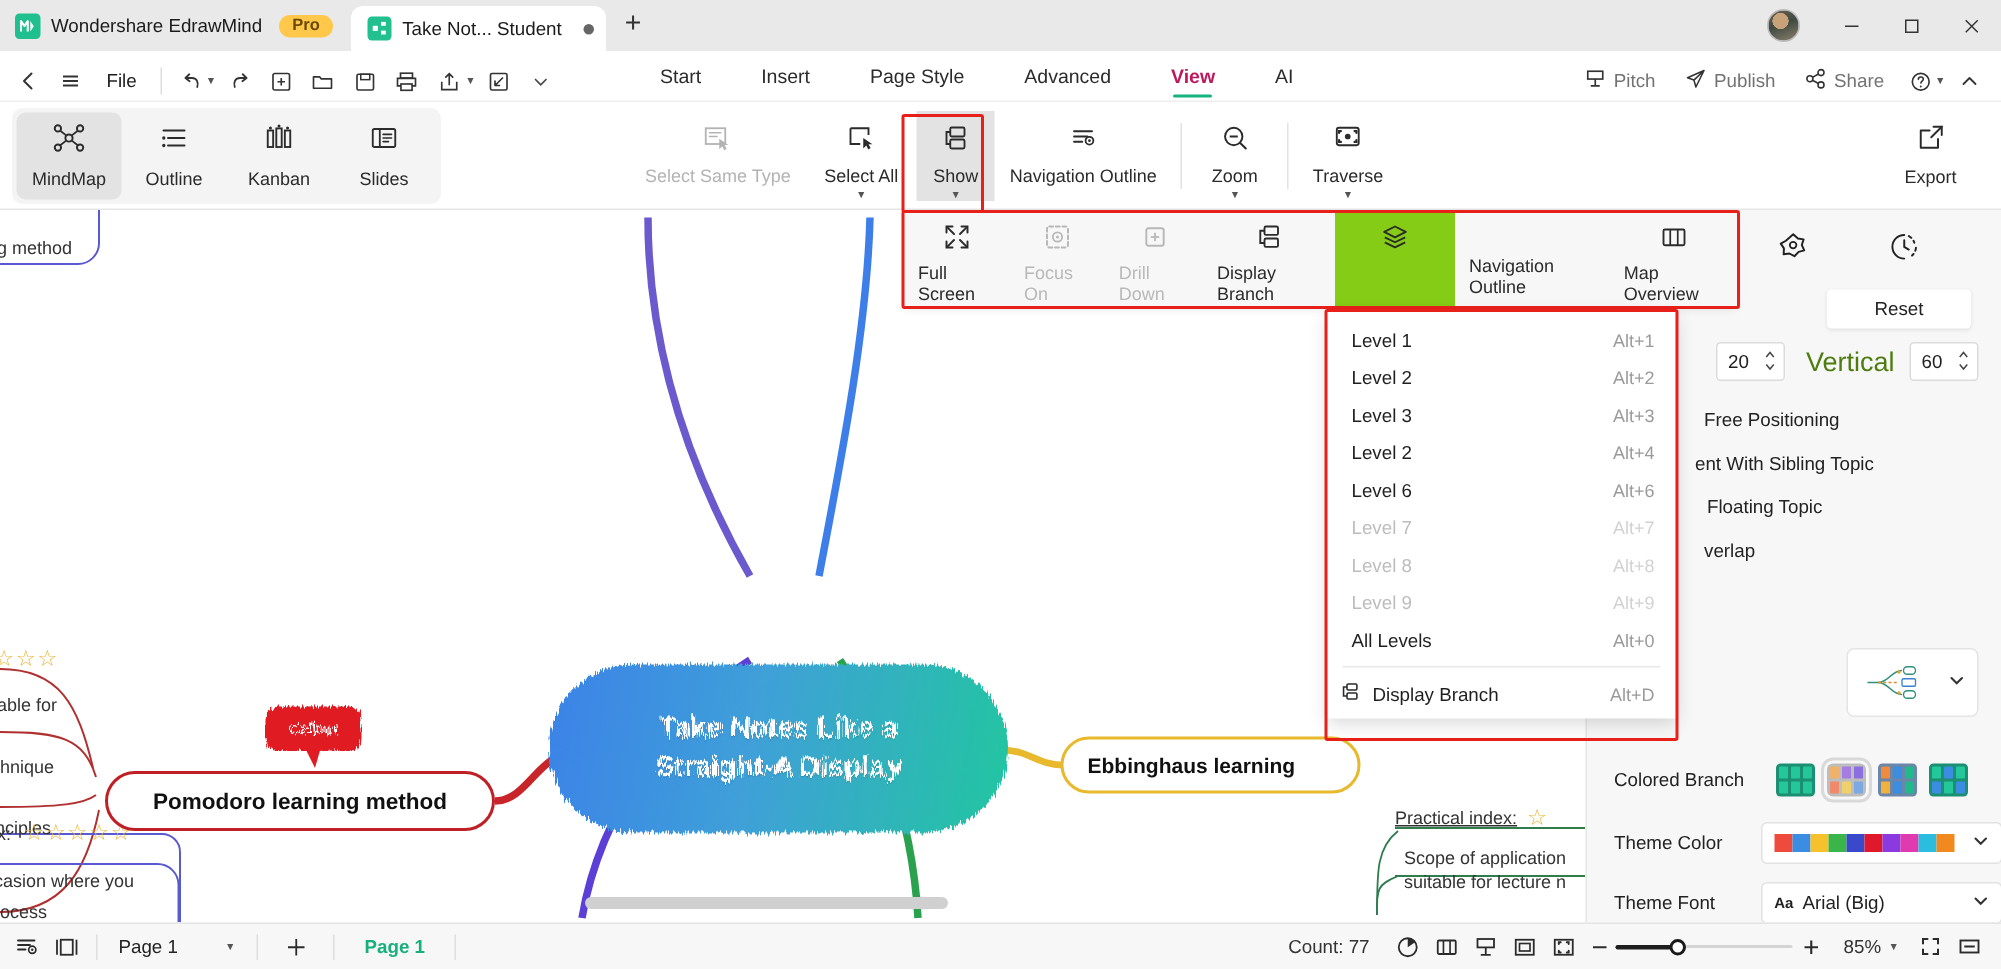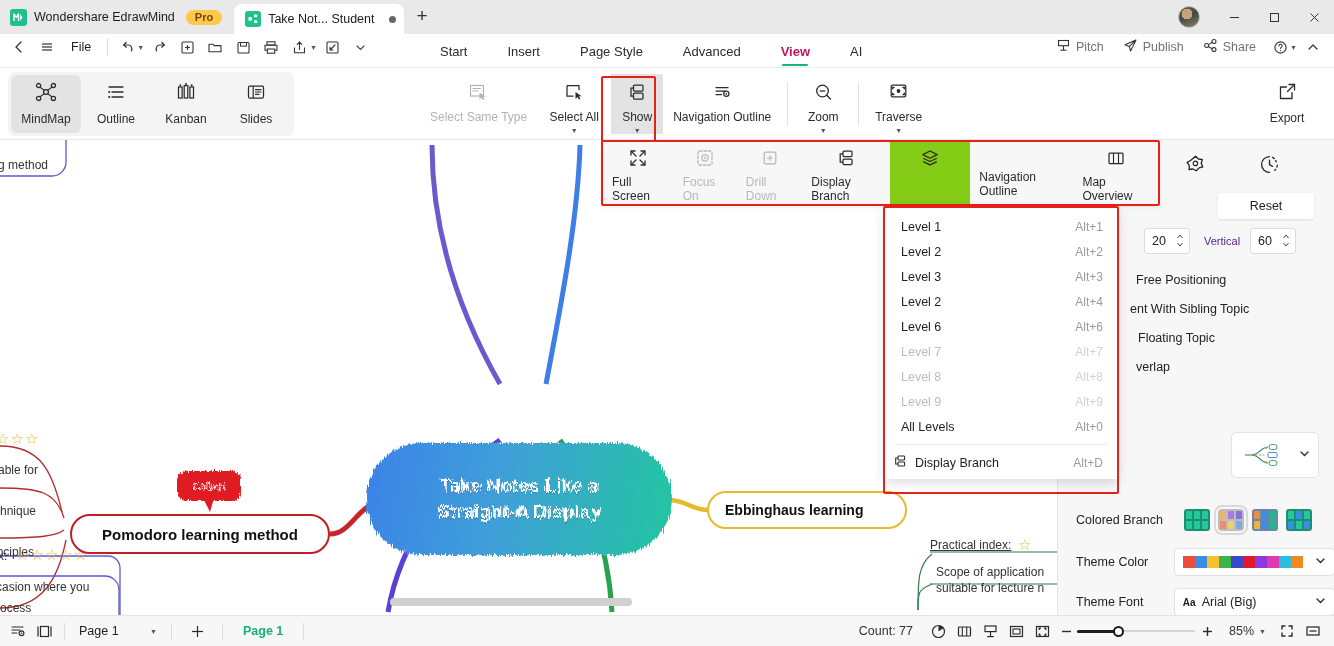--- a/index.html
+++ b/index.html
@@ -49,21 +49,21 @@
   .avatar {
     width:22px;height:22px;border-radius:50%;margin-right:14px;
     background:
       radial-gradient(circle at 40% 35%, #c8a37a 0 30%, transparent 31%),
       linear-gradient(160deg,#6b6257 0%,#3f4a42 45%,#8a7f6b 100%);
     border:1px solid #bbb;
   }
 
   
   .menubar {
-    height:34px; background:#fff; display:flex; align-items:flex-start;
+    height:34px; background:#fff; display:flex; align-items:flex-end;
     border-bottom:1px solid #eee; position:relative;
   }
   .mb-left { display:flex; align-items:center; gap:2px; padding-left:6px;}
   .mb-ico { width:26px;height:26px;display:flex;align-items:center;justify-content:center;color:#333;}
   .mb-file { font-size:12.5px; padding:0 9px; color:#1b1b1b;}
   .mb-sep { width:1px;height:18px;background:#ddd;margin:0 5px;}
   .caretd { font-size:7px; margin-left:1px; color:#555;}
   .mb-center { position:absolute; left:420px; display:flex; align-items:center; gap:0;}
   .mtab {
     font-size:13px; color:#2b2b2b; padding:0 20px; height:34px;
@@ -207,21 +207,21 @@
     position:absolute; left:160px; top:53px; width:96px;height:26px;
     background:#fff; border-radius:3px; display:flex;align-items:center;justify-content:center;
     font-size:12.5px;color:#222; box-shadow:0 1px 3px rgba(0,0,0,.10);
   }
   .spacing-row { position:absolute; left:0; top:88px; width:277px; display:flex; align-items:center;}
   .spin {
     width:46px;height:26px;background:#fff;border:1px solid #dcdcdc;border-radius:3px;
     display:flex;align-items:center;padding-left:7px;font-size:12.5px;position:relative;
   }
   .spin .arrows { position:absolute; right:5px; top:3px; display:flex;flex-direction:column;gap:2px;}
-  .rp-label { font-size:11px;color:#4c1d95;}
+  .rp-label { font-size:18px;color:#4d7c0f;}
   .rp-check-list { position:absolute; left:0; top:125px; width:277px;}
   .rp-check { height:29px; display:flex; align-items:center; font-size:12.5px;color:#222;}
   .thumb-box {
     position:absolute; left:173px; top:292px; width:88px;height:46px;background:#fff;
     border:1px solid #e4e4e4;border-radius:5px;display:flex;align-items:center;justify-content:center;gap:6px;
   }
   .rp-row {
     position:absolute; left:0; width:277px; height:34px; display:flex; align-items:center;
   }
   .rp-row .rl { width:126px; padding-left:18px; font-size:12.5px; color:#222;}

